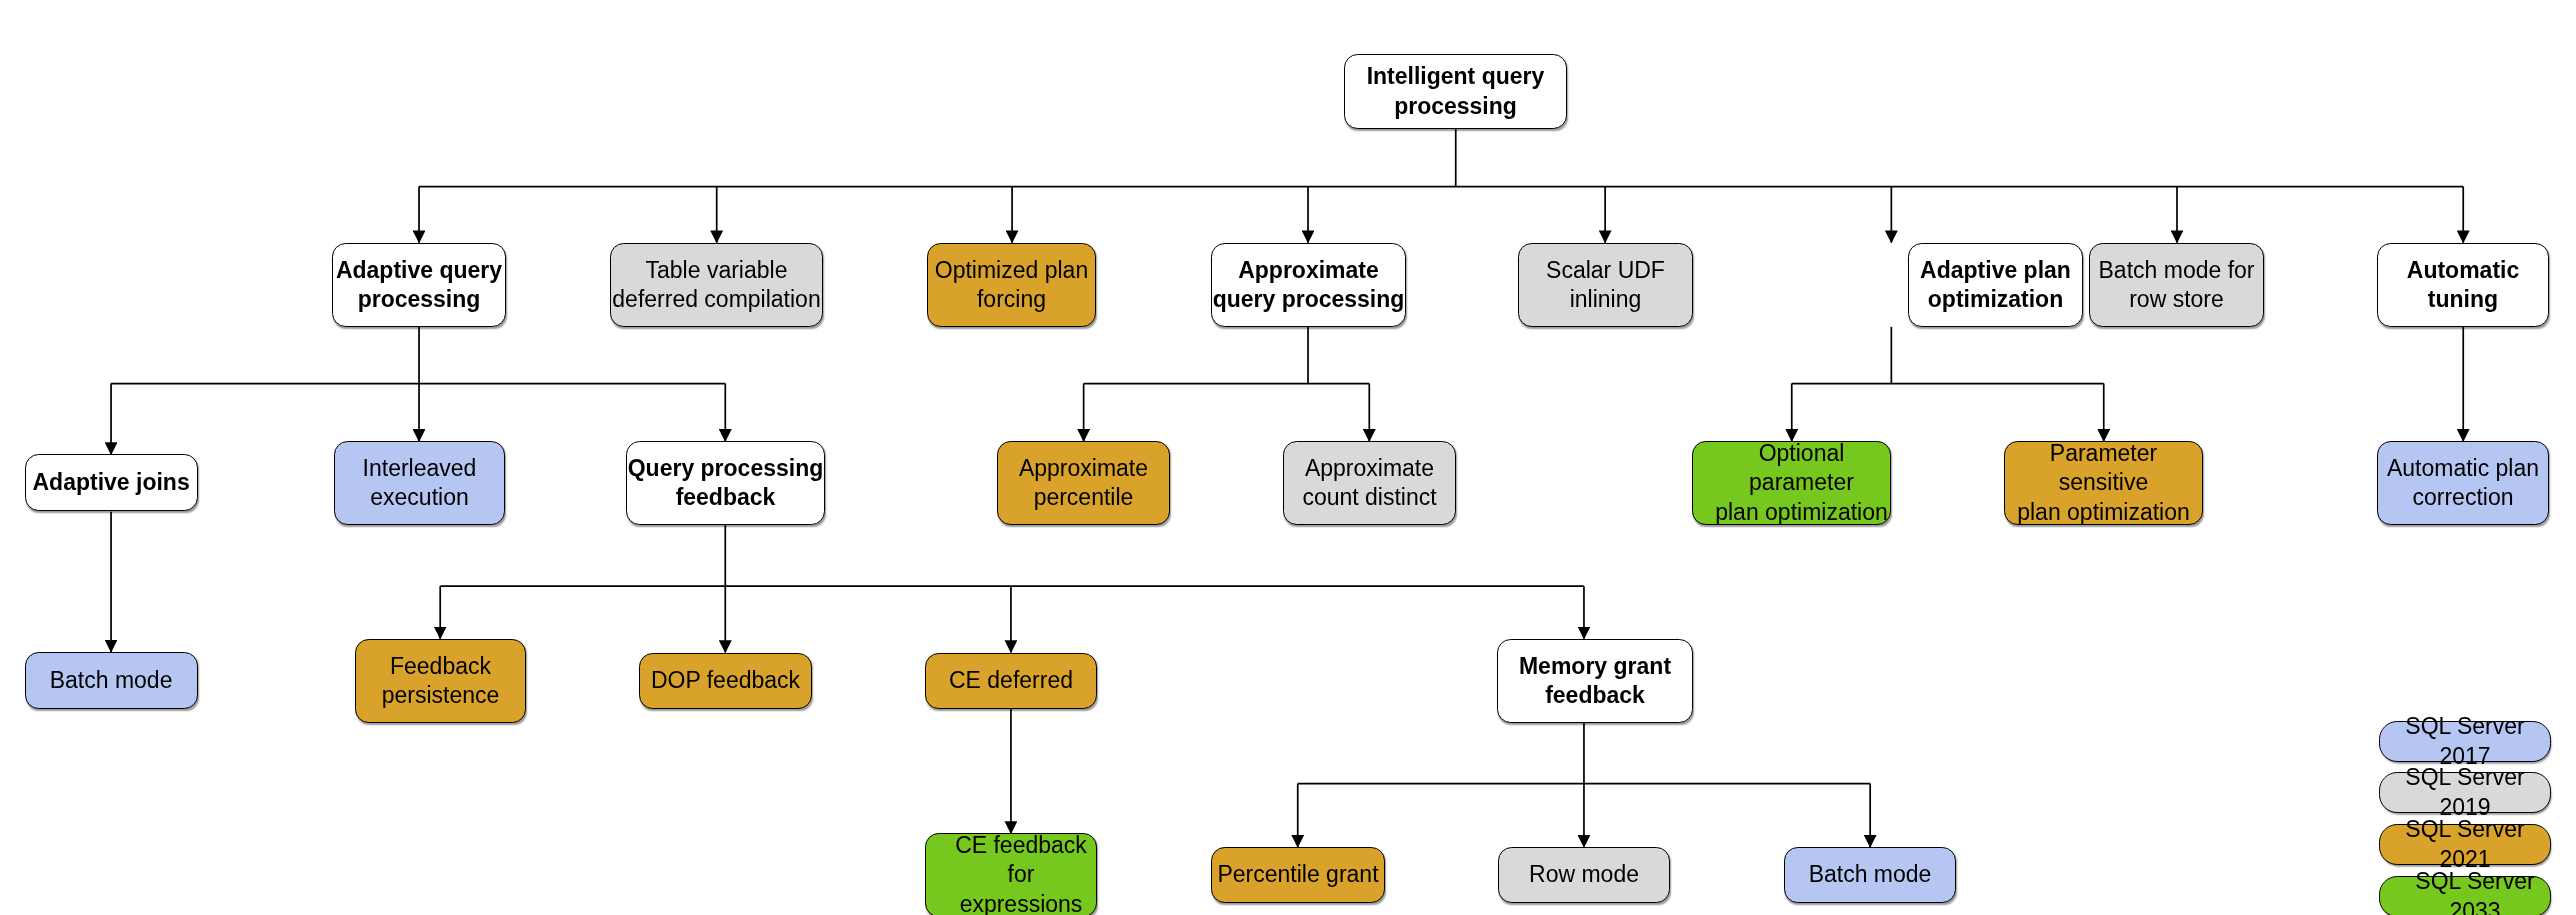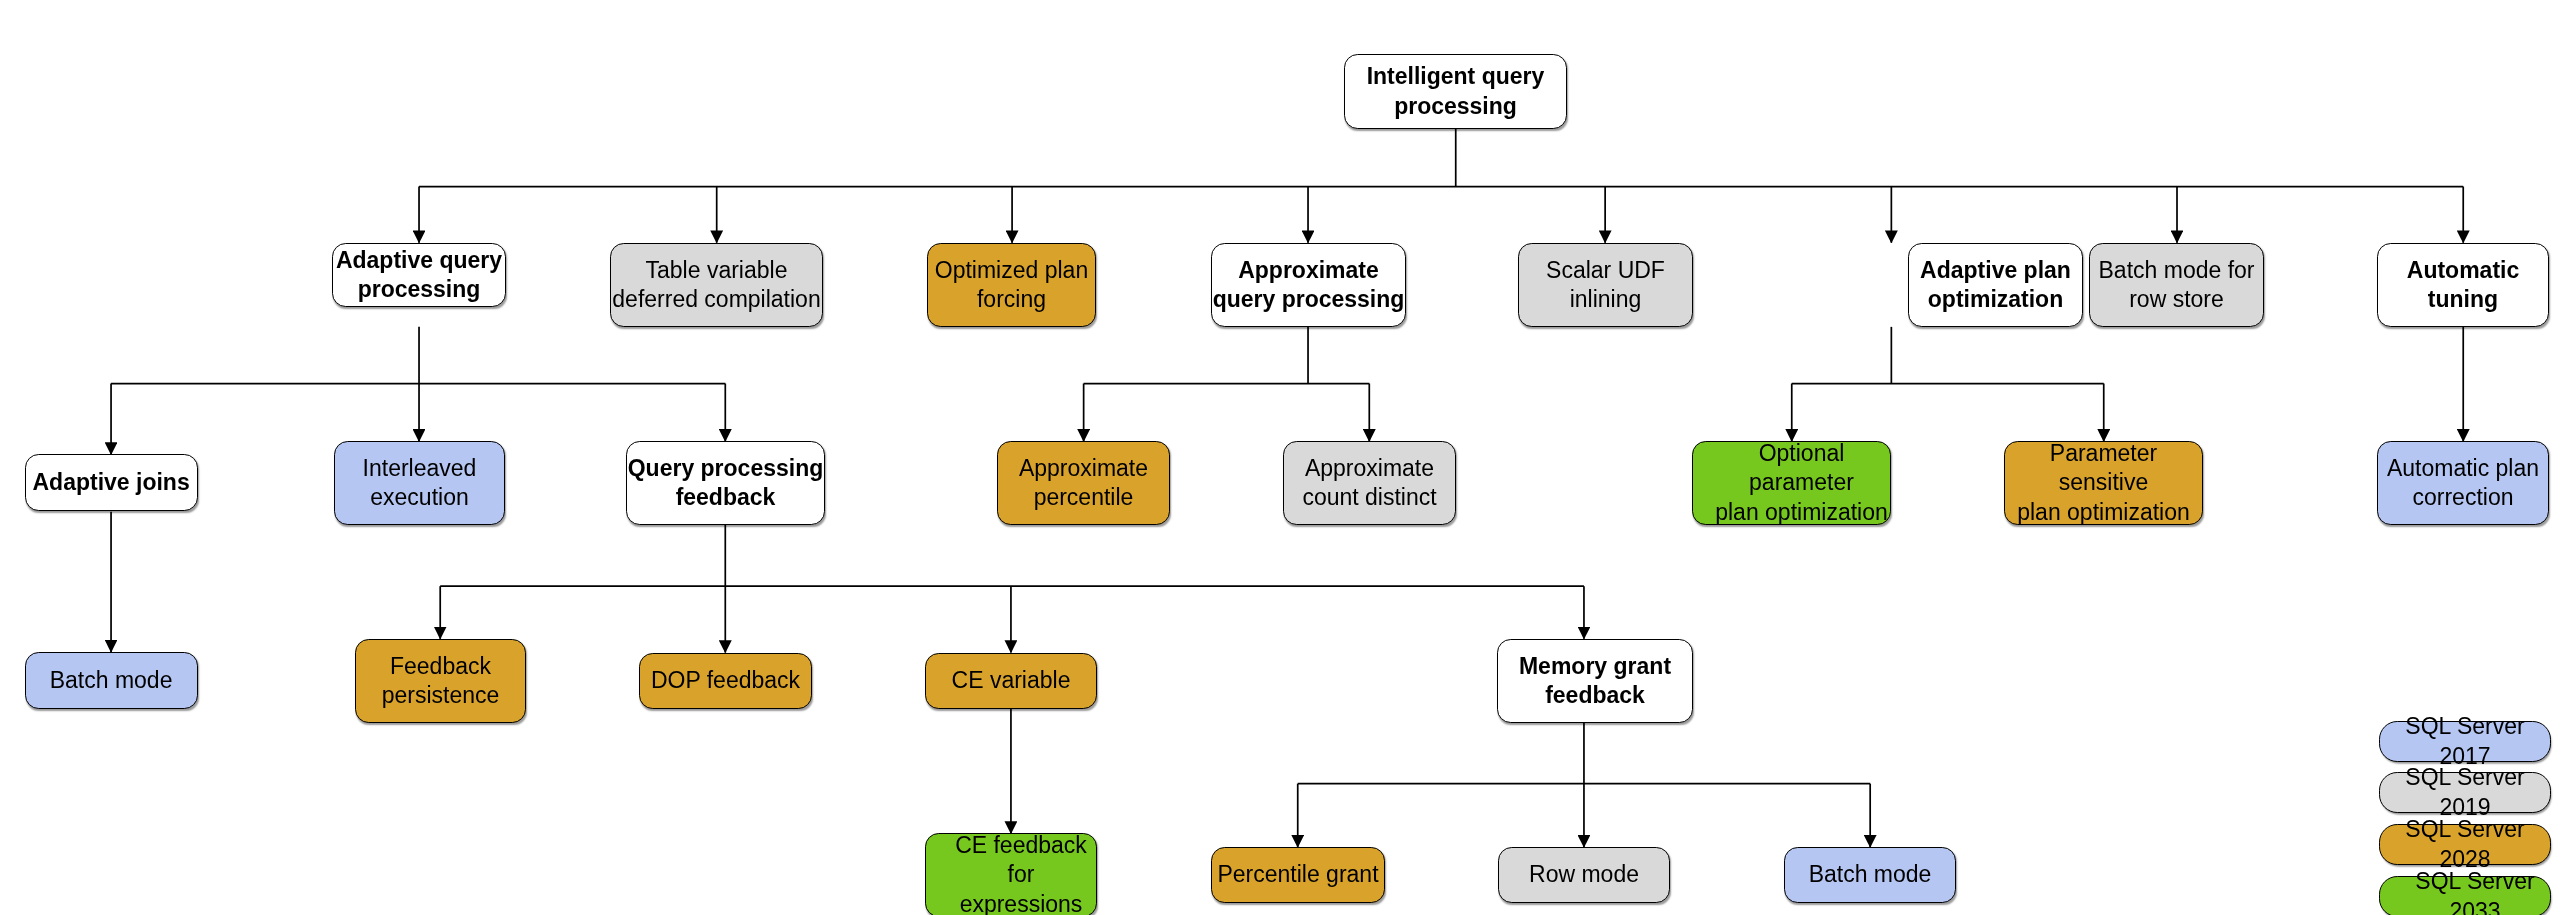--- a/index.html
+++ b/index.html
@@ -94,21 +94,21 @@
 
       <path d="M2267 1320 V1431" marker-end="url(#arr)"></path>
       <path d="M2767 1320 V1431" marker-end="url(#arr)"></path>
       <path d="M3267 1320 V1431" marker-end="url(#arr)"></path>
     </g>
   </svg>
 
   <div class="node bold" style="left:1344px;top:26px;width:223px;height:75px">Intelligent query
 processing</div>
 
-  <div class="node bold" style="left:332px;top:215px;width:174px;height:64px">Adaptive query
+  <div class="node bold" style="left:332px;top:215px;width:174px;height:84px">Adaptive query
 processing</div>
   <div class="node c-gray" style="left:610px;top:215px;width:213px;height:84px">Table variable
 deferred compilation</div>
   <div class="node c-gold" style="left:927px;top:215px;width:169px;height:84px">Optimized plan
 forcing</div>
   <div class="node bold" style="left:1211px;top:215px;width:195px;height:84px">Approximate
 query processing</div>
   <div class="node c-gray" style="left:1518px;top:215px;width:175px;height:84px">Scalar UDF
 inlining</div>
   <div class="node bold" style="left:1908px;top:215px;width:175px;height:84px">Adaptive plan
@@ -131,29 +131,29 @@
 plan optimization</div>
   <div class="node c-gold" style="left:2004px;top:413px;width:199px;height:84px">Parameter sensitive
 plan optimization</div>
   <div class="node c-blue" style="left:2377px;top:413px;width:172px;height:84px">Automatic plan
 correction</div>
 
   <div class="node c-blue" style="left:24.6px;top:624px;width:173px;height:57px">Batch mode</div>
   <div class="node c-gold" style="left:355px;top:611px;width:171px;height:84px">Feedback
 persistence</div>
   <div class="node c-gold" style="left:639px;top:625px;width:173px;height:56px">DOP feedback</div>
-  <div class="node c-gold" style="left:925px;top:625px;width:172px;height:56px">CE variable</div>
+  <div class="node c-gold" style="left:925px;top:625px;width:172px;height:56px">CE deferred</div>
   <div class="node bold" style="left:1497px;top:611px;width:196px;height:84px">Memory grant
 feedback</div>
 
   <div class="node c-green" style="left:925px;top:805px;width:172px;height:84px">CE feedback for
 expressions</div>
   <div class="node c-gold" style="left:1211px;top:819px;width:174px;height:56px">Percentile grant</div>
   <div class="node c-gray" style="left:1498px;top:819px;width:172px;height:56px">Row mode</div>
   <div class="node c-blue" style="left:1784px;top:819px;width:172px;height:56px">Batch mode</div>
 
   <div class="node pill c-blue" style="left:2379px;top:693px;width:172px;height:41px">SQL Server 2017</div>
   <div class="node pill c-gray" style="left:2379px;top:744px;width:172px;height:41px">SQL Server 2019</div>
-  <div class="node pill c-gold" style="left:2379px;top:796px;width:172px;height:41px">SQL Server 2028</div>
+  <div class="node pill c-gold" style="left:2379px;top:796px;width:172px;height:41px">SQL Server 2021</div>
   <div class="node pill c-green" style="left:2379px;top:848px;width:172px;height:41px">SQL Server 2033</div>
 
 </div>
 
 
 </body></html>

